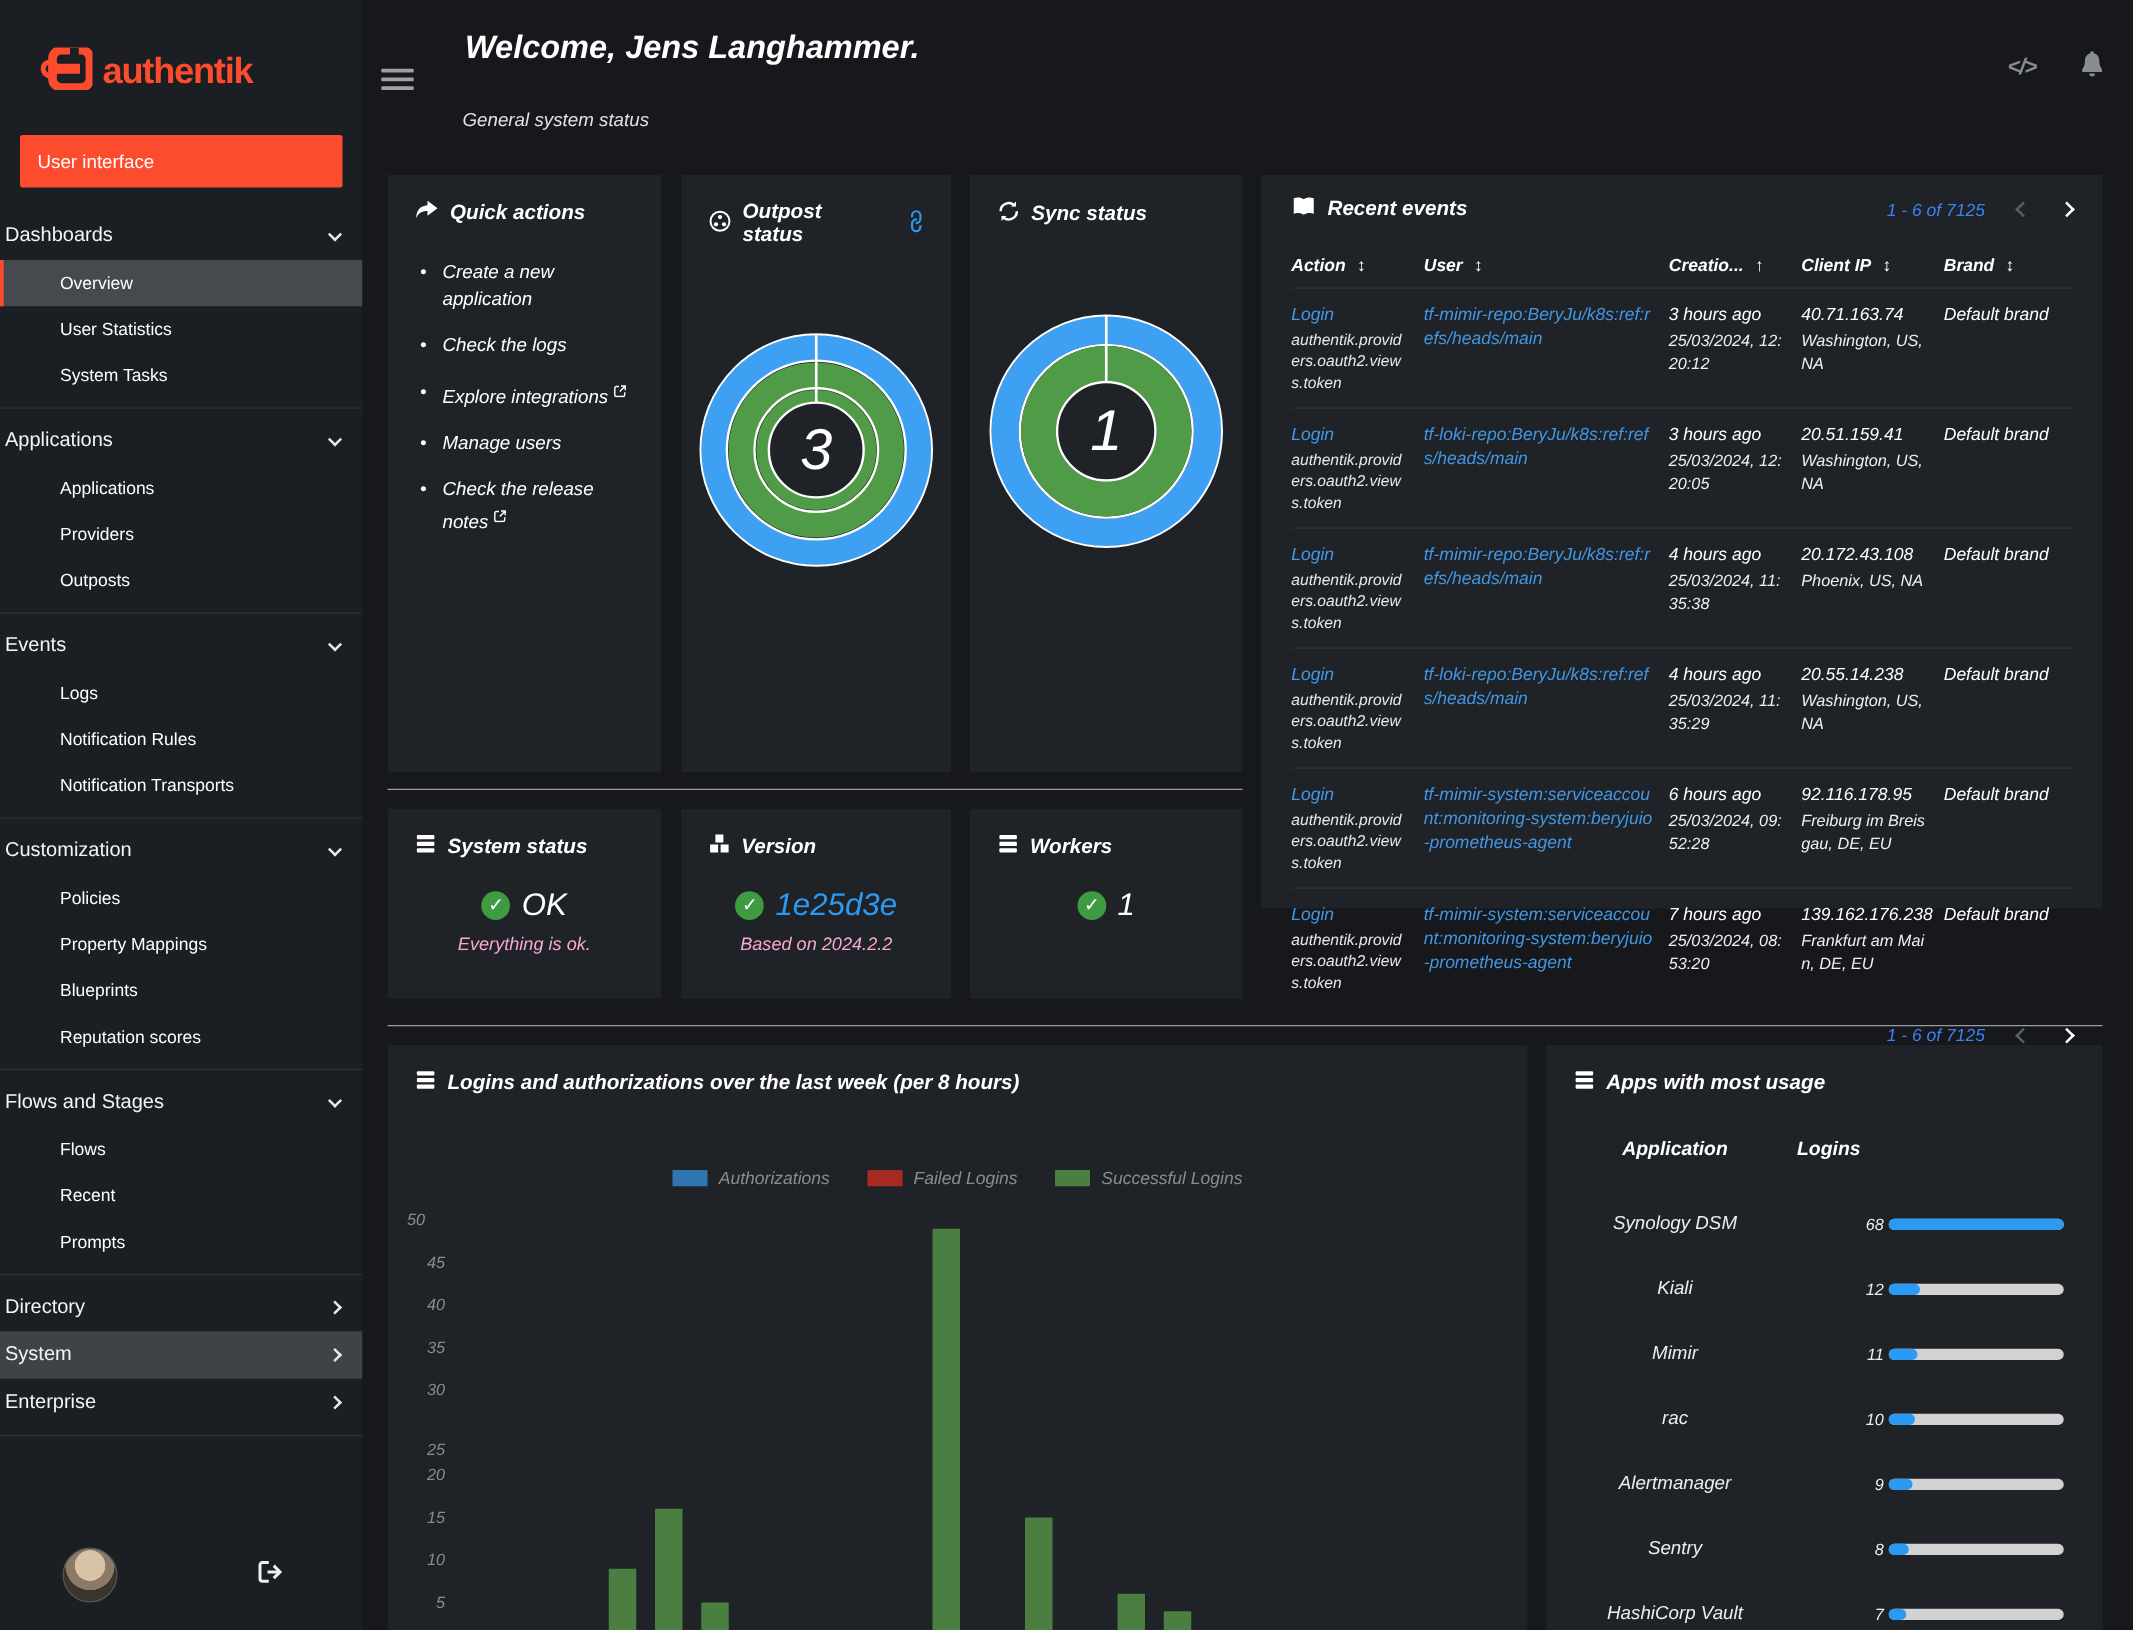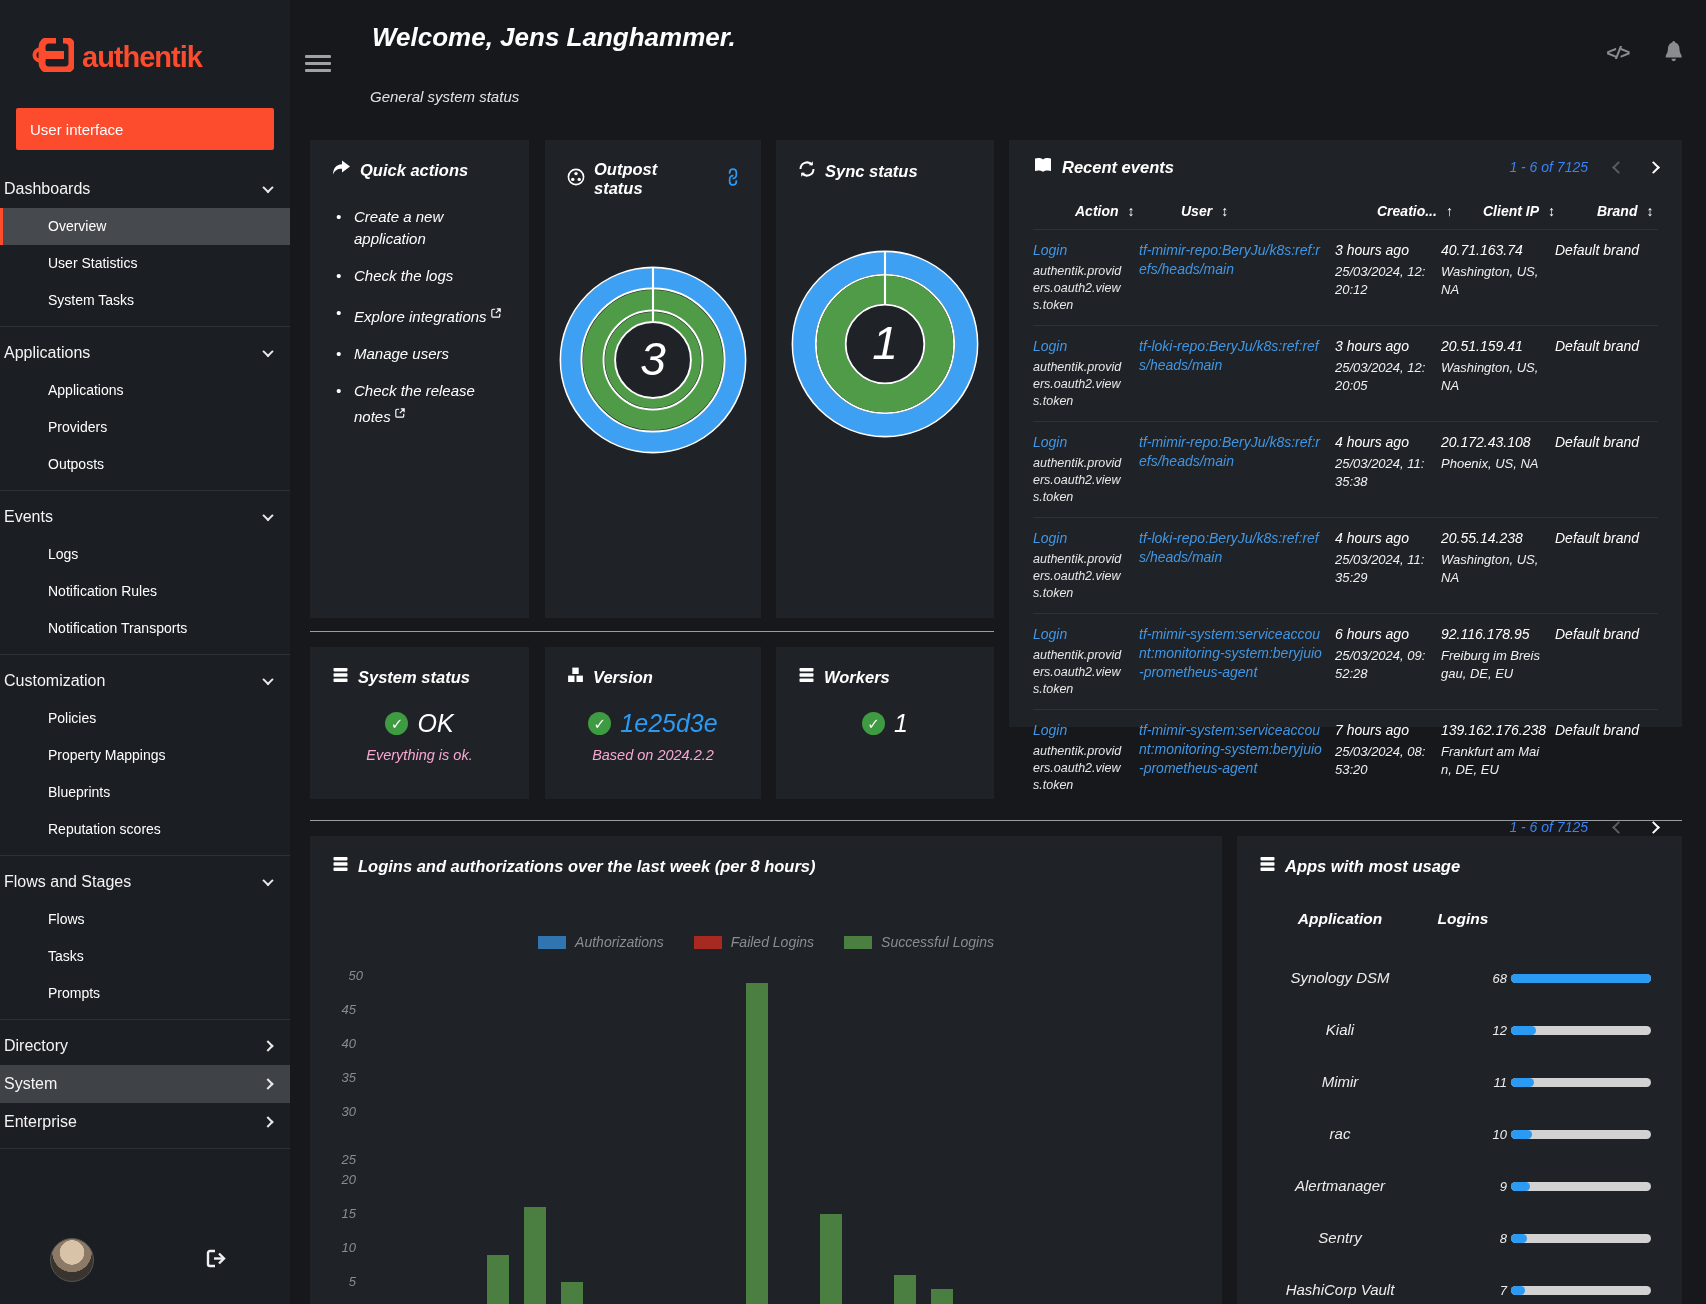--- a/index.html
+++ b/index.html
@@ -91,21 +91,21 @@
   
   .ev-head-row { display:flex; align-items:center; justify-content:space-between; padding:17px 24px 0 24px; }
   .ev-title { display:flex; align-items:center; gap:9px; font-size:16.5px; font-weight:bold; }
   .pager { display:flex; align-items:center; gap:26px; font-size:14px; color:#3b82f6; }
   .pg-chev { width:9px; height:9px; border-right:2px solid #fff; border-top:2px solid #fff; display:inline-block; cursor:pointer; }
   .pg-chev.left { transform:rotate(-135deg); }
   .pg-chev.right { transform:rotate(45deg); }
   .pg-chev.disabled { border-color:#5a5d61; cursor:default; }
   .ev-grid { margin:18px 24px 0 24px; }
   .ev-row { display:grid; grid-template-columns:106px 196px 106px 114px 103px; }
-  .ev-row.header > div { font-size:14px; font-weight:bold; padding:8px 0 10px 0; color:#fff;margin-left:42px; }
+  .ev-row.header > div { font-size:14px; font-weight:bold; padding:8px 0 10px 0; color:#fff; }
   .ev-row:not(.header) { border-top:1px solid #2e3135; }
   .ev-row:not(.header) > div { padding:11px 12px 11px 0; font-size:14px; line-height:19px; }
   .sort-ico { margin-left:9px; font-weight:normal; cursor:pointer; }
   .col-creation { color:#2b9af3; cursor:pointer; }
   .col-creation .sort-ico { color:#fff; }
   a.tlink { color:#4296e3; text-decoration:none; cursor:pointer; word-break:break-all; }
   .ev-sub { font-size:12.5px; color:#e8e8e8; word-break:break-all; margin-top:3px; line-height:17px; }
   .ev-main { color:#fff; }
   .ev-sub2 { font-size:13px; color:#f0f0f0; word-break:break-all; margin-top:3px; line-height:18px; }
   .ev-bottom-pager { display:flex; justify-content:flex-end; margin:14px 24px 0 0; }
@@ -177,21 +177,21 @@
         <div class="nav-item">Policies</div>
         <div class="nav-item">Property Mappings</div>
         <div class="nav-item">Blueprints</div>
         <div class="nav-item">Reputation scores</div>
         <div class="nav-divider"></div>
         <div class="nav-head">
           <span>Flows and Stages</span>
           <span class="chev down"></span>
         </div>
         <div class="nav-item">Flows</div>
-        <div class="nav-item">Tasks</div>
+        <div class="nav-item">Recent</div>
         <div class="nav-item">Prompts</div>
         <div class="nav-divider"></div>
         <div class="nav-head">
           <span>Directory</span>
           <span class="chev right"></span>
         </div>
         <div class="nav-head highlighted">
           <span>System</span>
           <span class="chev right"></span>
         </div>
@@ -503,21 +503,21 @@
           <div class="legend-item">
             <span class="legend-swatch" style="background: rgb(166, 42, 33);"></span>
             <span>Failed Logins</span>
           </div>
           <div class="legend-item">
             <span class="legend-swatch" style="background: rgb(74, 127, 65);"></span>
             <span>Successful Logins</span>
           </div>
         </div>
       <div id="yticks">
-          <div class="ytick" style="left: 23px; top: 132px;">50</div>
+          <div class="ytick" style="left: 0; top: 132px;">50</div>
           <div class="ytick" style="left: 16px; top: 166px;">45</div>
           <div class="ytick" style="left: 16px; top: 200px;">40</div>
           <div class="ytick" style="left: 16px; top: 234px;">35</div>
           <div class="ytick" style="left: 16px; top: 268px;">30</div>
           <div class="ytick" style="left: 16px; top: 316px;">25</div>
           <div class="ytick" style="left: 16px; top: 336px;">20</div>
           <div class="ytick" style="left: 16px; top: 370px;">15</div>
           <div class="ytick" style="left: 16px; top: 404px;">10</div>
           <div class="ytick" style="left: 16px; top: 438px;">5</div>
         </div>

